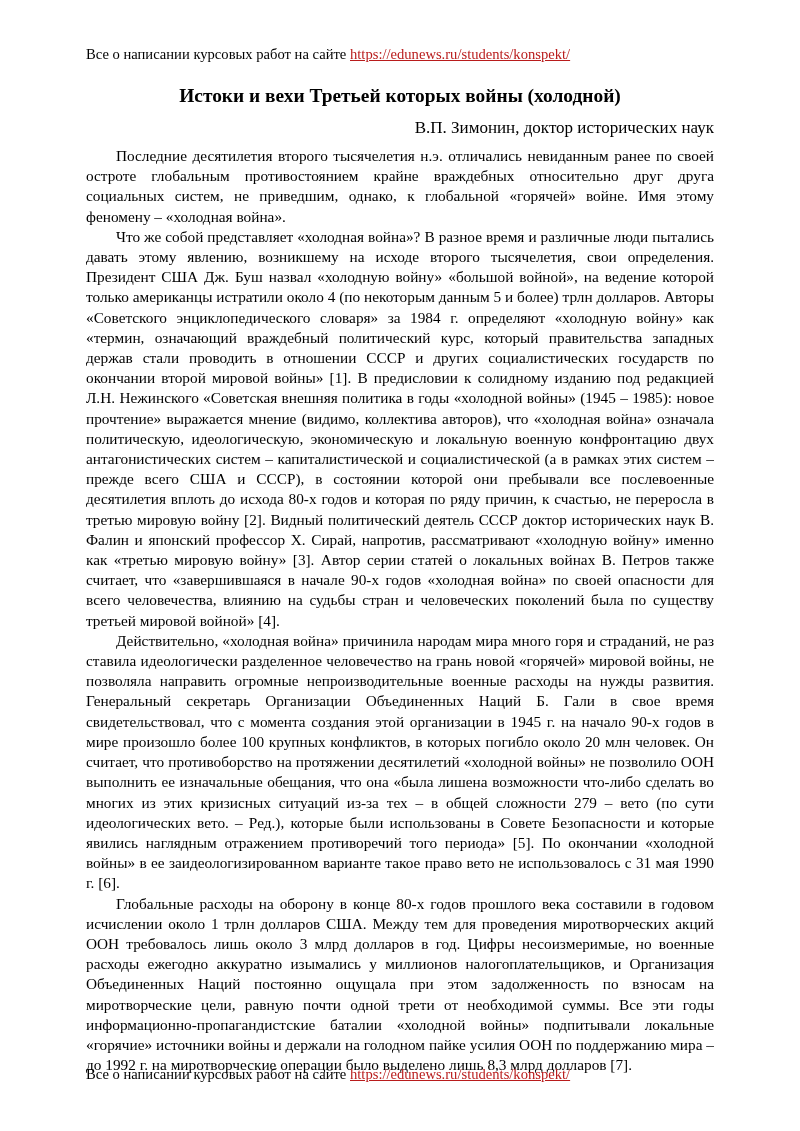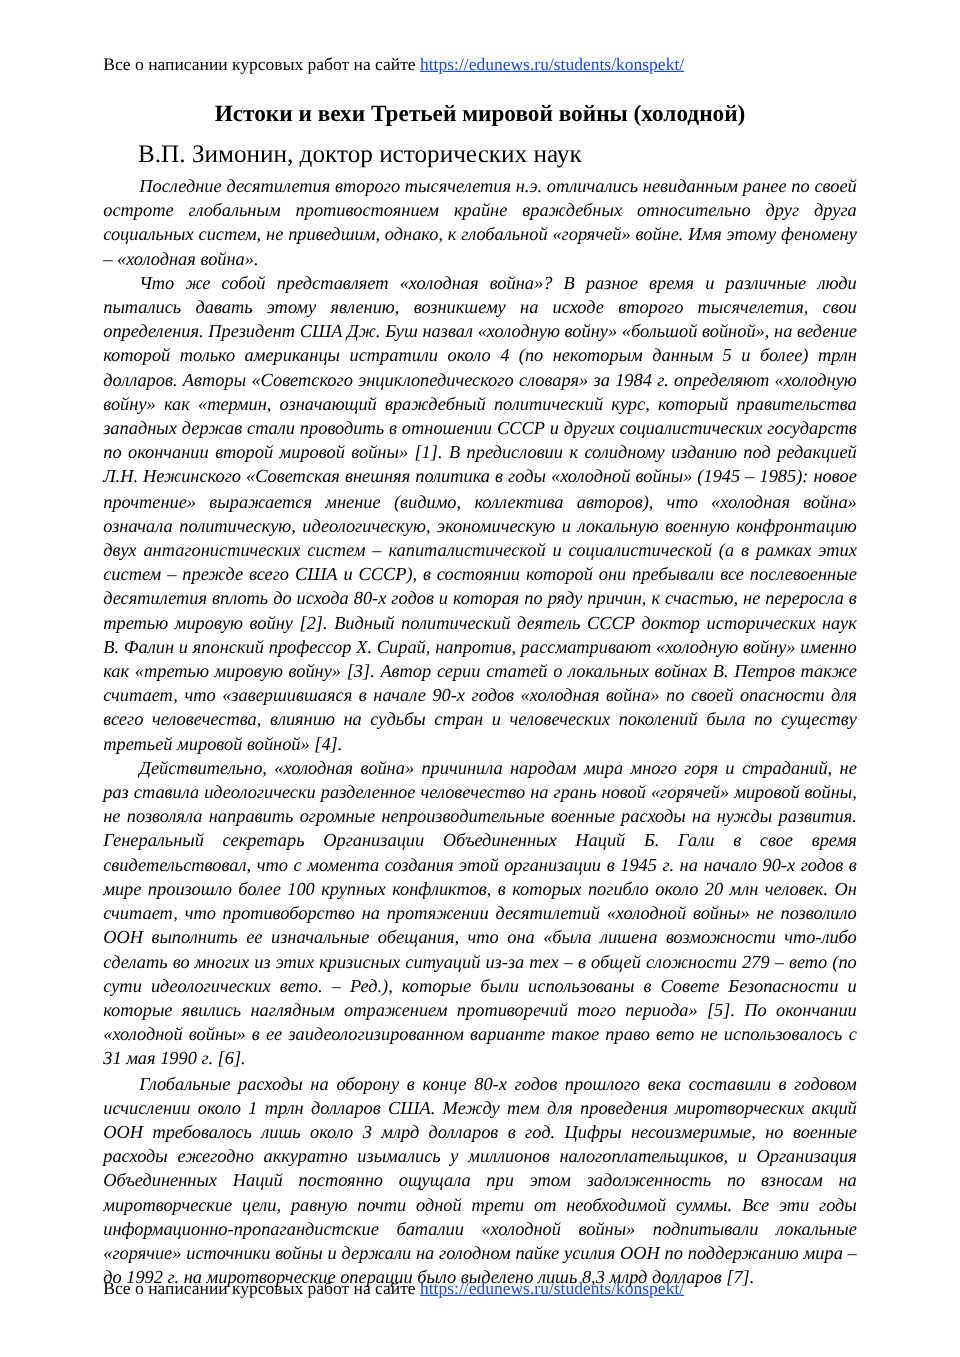--- a/index.html
+++ b/index.html
@@ -38,21 +38,21 @@
     position: absolute;
     top: 1064px;
     left: 86px;
     width: 628px;
     font-size: 14.6px;
     line-height: 20px;
     text-align: left;
     white-space: nowrap;
   }
   .site-link {
-    color: #1d4ed8;
+    color: #b91c1c;
     text-underline-offset: 1px;
     cursor: pointer;
   }
 
   
   .doc-title {
     position: absolute;
     top: 83px;
     left: 86px;
     width: 628px;
@@ -60,56 +60,55 @@
     font-weight: bold;
     line-height: 26px;
     text-align: center;
     letter-spacing: 0px;
   }
   .doc-author {
     position: absolute;
     top: 116px;
     left: 86px;
     width: 628px;
-    font-size: 21px;
+    font-size: 17px;
     line-height: 24px;
-    text-align: left;
+    text-align: right;
     text-indent: 29px;
   }
 
   
   .body-text {
     position: absolute;
     top: 146px;
     left: 86px;
     width: 628px;
     font-size: 15.3px;
     line-height: 20.2px;
     text-align: justify;
     text-justify: inter-word;
   }
   .body-text p {
     margin: 0 0 0 0;
     text-indent: 30px;
     text-align: justify;
-    font-style: italic;
   }
   .body-text p + p {
   }
 </style>
 </head>
 <body>
 
 <div class="page">
 
   <div class="running-header">
     <span>Все о написании курсовых работ на сайте </span><a class="site-link" href="#">https://edunews.ru/students/konspekt/</a>
   </div>
 
-  <div class="doc-title">Истоки и вехи Третьей мировой войны (холодной)</div>
+  <div class="doc-title">Истоки и вехи Третьей которых войны (холодной)</div>
 
   <div class="doc-author">В.П. Зимонин, доктор исторических наук</div>
 
   <div class="body-text">
     <p>Последние десятилетия второго тысячелетия н.э. отличались невиданным ранее по своей остроте глобальным противостоянием крайне враждебных относительно друг друга социальных систем, не приведшим, однако, к глобальной «горячей» войне. Имя этому феномену – «холодная война».</p>
     <p>Что же собой представляет «холодная война»? В разное время и различные люди пытались давать этому явлению, возникшему на исходе второго тысячелетия, свои определения. Президент США Дж. Буш назвал «холодную войну» «большой войной», на ведение которой только американцы истратили около 4 (по некоторым данным 5 и более) трлн долларов. Авторы «Советского энциклопедического словаря» за 1984 г. определяют «холодную войну» как «термин, означающий враждебный политический курс, который правительства западных держав стали проводить в отношении СССР и других социалистических государств по окончании второй мировой войны» [1]. В предисловии к солидному изданию под редакцией Л.Н. Нежинского «Советская внешняя политика в годы «холодной войны» (1945 – 1985): новое прочтение» выражается мнение (видимо, коллектива авторов), что «холодная война» означала политическую, идеологическую, экономическую и локальную военную конфронтацию двух антагонистических систем – капиталистической и социалистической (а в рамках этих систем – прежде всего США и СССР), в состоянии которой они пребывали все послевоенные десятилетия вплоть до исхода 80-х годов и которая по ряду причин, к счастью, не переросла в третью мировую войну [2]. Видный политический деятель СССР доктор исторических наук В. Фалин и японский профессор Х. Сирай, напротив, рассматривают «холодную войну» именно как «третью мировую войну» [3]. Автор серии статей о локальных войнах В. Петров также считает, что «завершившаяся в начале 90-х годов «холодная война» по своей опасности для всего человечества, влиянию на судьбы стран и человеческих поколений была по существу третьей мировой войной» [4].</p>
     <p>Действительно, «холодная война» причинила народам мира много горя и страданий, не раз ставила идеологически разделенное человечество на грань новой «горячей» мировой войны, не позволяла направить огромные непроизводительные военные расходы на нужды развития. Генеральный секретарь Организации Объединенных Наций Б. Гали в свое время свидетельствовал, что с момента создания этой организации в 1945 г. на начало 90-х годов в мире произошло более 100 крупных конфликтов, в которых погибло около 20 млн человек. Он считает, что противоборство на протяжении десятилетий «холодной войны» не позволило ООН выполнить ее изначальные обещания, что она «была лишена возможности что-либо сделать во многих из этих кризисных ситуаций из-за тех – в общей сложности 279 – вето (по сути идеологических вето. – Ред.), которые были использованы в Совете Безопасности и которые явились наглядным отражением противоречий того периода» [5]. По окончании «холодной войны» в ее заидеологизированном варианте такое право вето не использовалось с 31 мая 1990 г. [6].</p>
     <p>Глобальные расходы на оборону в конце 80-х годов прошлого века составили в годовом исчислении около 1 трлн долларов США. Между тем для проведения миротворческих акций ООН требовалось лишь около 3 млрд долларов в год. Цифры несоизмеримые, но военные расходы ежегодно аккуратно изымались у миллионов налогоплательщиков, и Организация Объединенных Наций постоянно ощущала при этом задолженность по взносам на миротворческие цели, равную почти одной трети от необходимой суммы. Все эти годы информационно-пропагандистские баталии «холодной войны» подпитывали локальные «горячие» источники войны и держали на голодном пайке усилия ООН по поддержанию мира – до 1992 г. на миротворческие операции было выделено лишь 8,3 млрд долларов [7].</p>
   </div>
 

